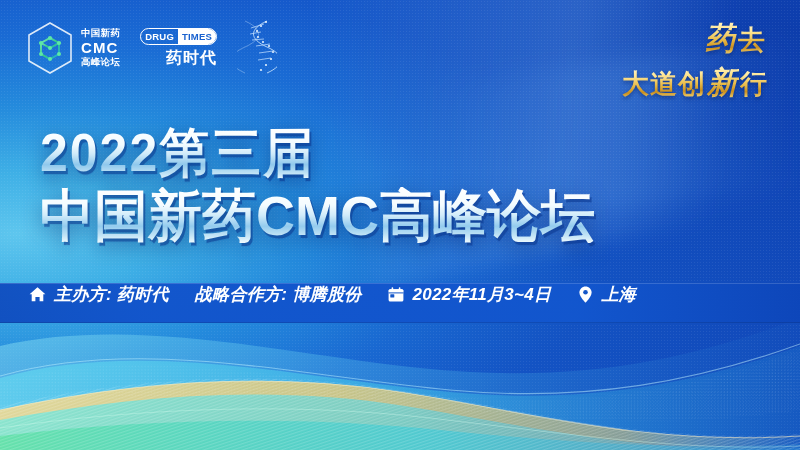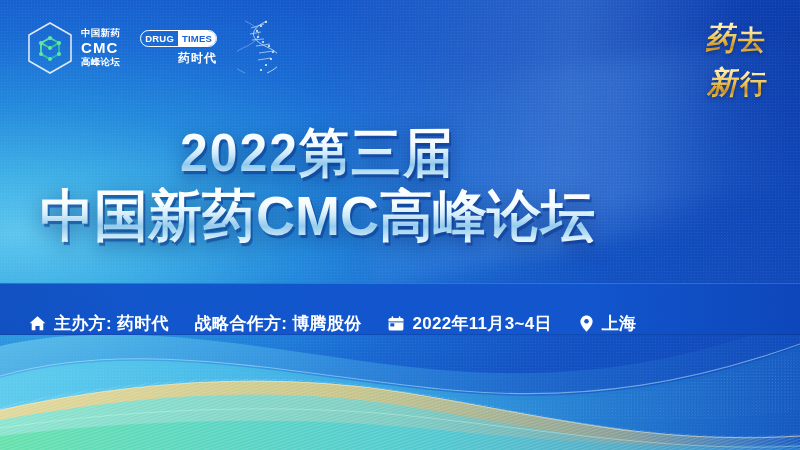--- a/index.html
+++ b/index.html
@@ -67,21 +67,21 @@
   .capsule {
     display:flex; align-items:stretch; border:1.6px solid #fff; border-radius:9px;
     overflow:hidden; height:17px;
   }
   .capsule .seg {
     display:flex; align-items:center; justify-content:center;
     font-size:9.5px; font-weight:700; letter-spacing:.2px; padding:0 4px;
   }
   .capsule .seg.a { color:#fff; }
   .capsule .seg.b { background:#fff; color:#1a62cf; }
-  #logo-dt .cnname { color:#fff; font-size:12px; font-weight:700; letter-spacing:1px; }
+  #logo-dt .cnname { color:#fff; font-size:16px; font-weight:700; letter-spacing:1px; }
 
   
   #logo-ib { gap:2px; align-items:flex-start; }
   #ib-text { display:flex; flex-direction:column; padding-top:16px; }
   #ib-text .mark { color:#fff; font-size:17px; font-weight:700; letter-spacing:.6px; }
   #ib-text .sub1, #ib-text .sub2, #ib-text .sub3 {
     color:rgba(255,255,255,.72); font-size:3.6px; letter-spacing:.05px; line-height:1.5;
     white-space:nowrap; transform-origin:left center;
   }
   #dna { width:40px; height:58px; }
@@ -96,45 +96,45 @@
     font-size:27px; font-weight:700; letter-spacing:1px;
     background:linear-gradient(178deg,#fff6cf 4%,#ffe89a 26%,#e8bb49 52%,#c98f1f 70%,#f4d77c 88%,#fff3c0 100%);
     -webkit-background-clip:text; background-clip:text; color:transparent;
     -webkit-text-fill-color:transparent;
     filter:drop-shadow(0 2px 2px rgba(4,30,96,.55));
   }
   .gold.brush { font-size:31px; font-style:italic; font-weight:700; margin:0 1px; }
   #sl-line2 { margin-right:-2px; }
 
   
-  #title { position:absolute; left:40px; top:128px;text-align:center; }
+  #title { position:absolute; left:40px; top:128px; }
   .tline { display:block; white-space:nowrap; line-height:1; }
   #tline1 {
     font-size:50px; font-weight:700; letter-spacing:2px;
     background:linear-gradient(180deg,#ffffff 0%,#f2fbff 34%,#cfeaf9 52%,#8fc8ec 72%,#bfe2f5 88%,#eaf8ff 100%);
     -webkit-background-clip:text; background-clip:text;
     color:transparent; -webkit-text-fill-color:transparent;
     filter:drop-shadow(2px 3px 0 rgba(9,52,140,.55)) drop-shadow(0 5px 9px rgba(4,32,100,.45));
     transform:scaleY(1.06);
   }
   #tline2 {
     font-size:54px; font-weight:700; letter-spacing:0px; margin-top:10px;
     background:linear-gradient(180deg,#ffffff 0%,#f4fcff 32%,#d2ecfa 50%,#93cbee 70%,#c4e5f6 87%,#f0fbff 100%);
     -webkit-background-clip:text; background-clip:text;
     color:transparent; -webkit-text-fill-color:transparent;
     filter:drop-shadow(2px 3px 0 rgba(9,52,140,.55)) drop-shadow(0 5px 10px rgba(4,32,100,.45));
     transform:scaleY(1.04);
   }
 
   
   #info-bar {
-    position:absolute; left:0; top:283px; width:800px; height:52px;
+    position:absolute; left:0; top:283px; width:800px; height:40px;
     background:linear-gradient(90deg, rgba(14,74,190,.92) 0%, rgba(17,83,203,.96) 18%, rgba(18,86,206,.96) 72%, rgba(13,70,186,.92) 100%);
     box-shadow:inset 0 1px 0 rgba(255,255,255,.16), inset 0 -1px 0 rgba(0,0,0,.12);
-    display:flex; align-items:flex-end;
+    display:flex; align-items:flex-start;font-style:italic;
   }
   #info-items { display:flex; align-items:center; padding-left:28px; gap:26px; }
   .info-item { display:flex; align-items:center; gap:7px; white-space:nowrap; }
   .info-item .txt { color:#ffffff; font-size:17px; font-weight:700; letter-spacing:.3px; }
   .ic { display:block; flex:0 0 auto; }
 
   
   .nosel { user-select:none; }
 </style>
 </head>
@@ -283,20 +283,21 @@
       </svg>
     </div>
   </div>
 
   <div id="slogan">
     <div class="sl-line" id="sl-line1">
       <span class="gold brush">药</span>
       <span class="gold">去</span>
     </div>
     <div class="sl-line" id="sl-line2">
+      <span class="gold">大道创</span>
       <span class="gold brush">新</span>
       <span class="gold">行</span>
     </div>
   </div>
 
   <div id="title">
     <span class="tline" id="tline1">2022第三届</span>
     <span class="tline" id="tline2">中国新药CMC高峰论坛</span>
   </div>
 

